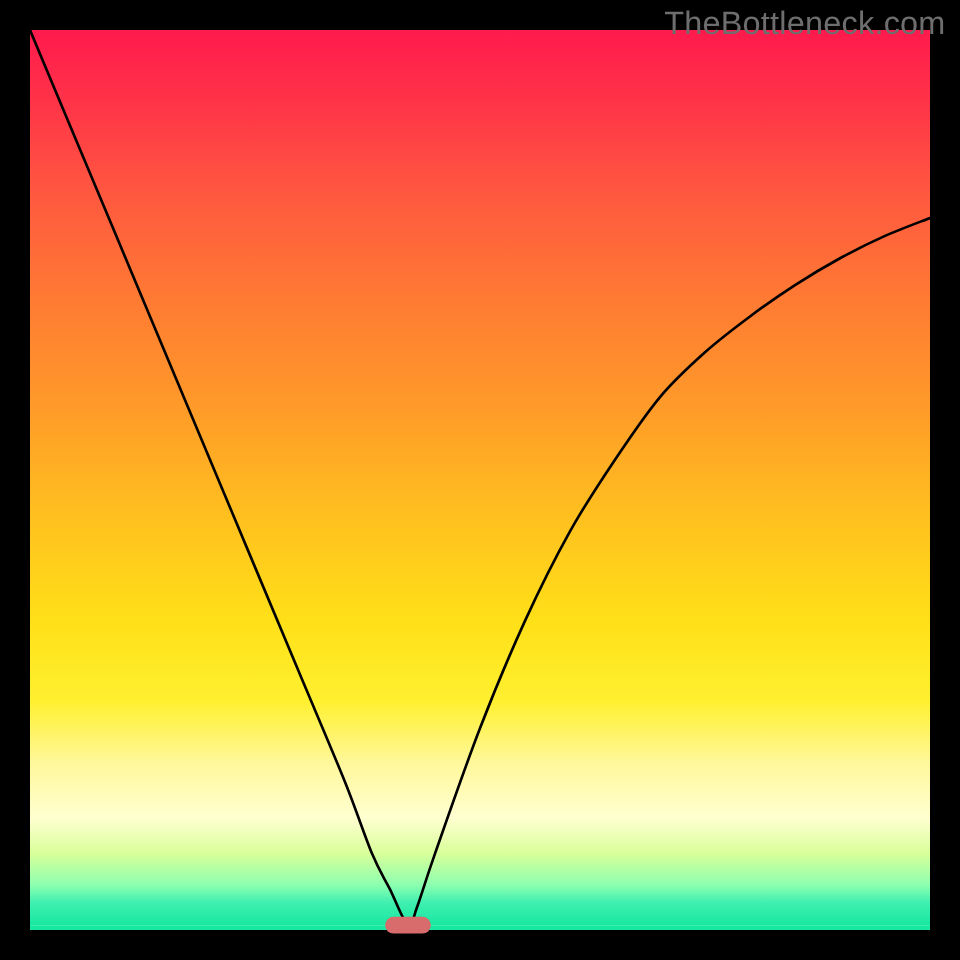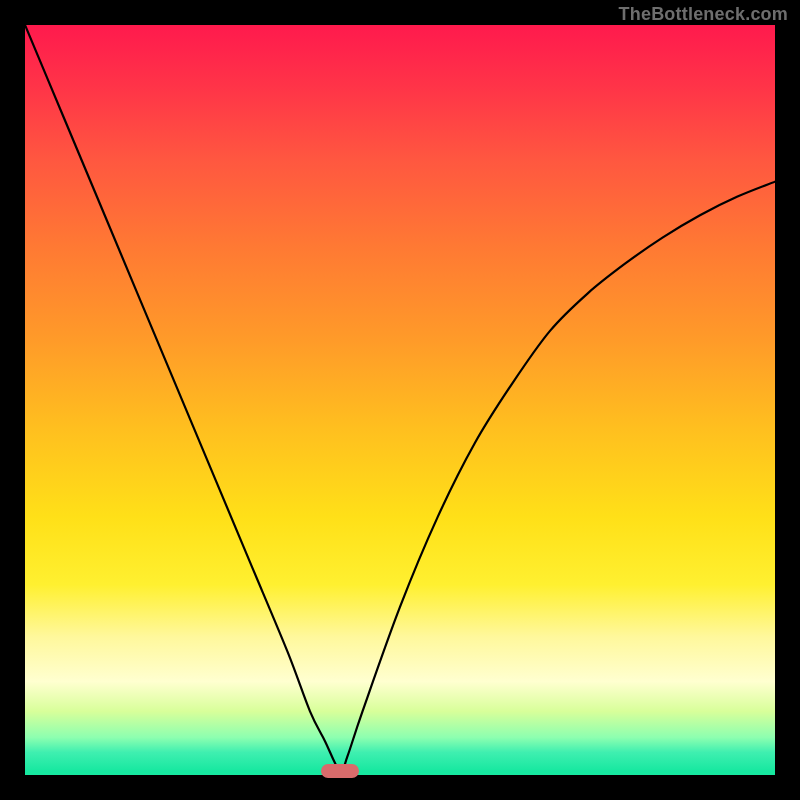--- a/index.html
+++ b/index.html
@@ -65,23 +65,23 @@
     border-radius: 7px;
     background: #d86b6b;
     bottom: -3px;
     left: 300px;
   }
   .attribution {
     position: absolute;
     top: 4px;
     right: 12px;
     color: #6e6e6e;
-    font-size: 18px;
+    font-size: 27px;
     letter-spacing: 0.2px;
-    font-weight: 700;
+    font-weight: 400;
   }
 </style>
 </head>
 <body>
 
 <div class="frame">
   <div class="plot"></div>
 
   <svg class="curve-svg" viewBox="0 0 750 746" preserveAspectRatio="none">
     <path id="curve-path" d="M 0.00 0.00 C 6.25 14.92, 25.00 59.68, 37.50 89.52 C 50.00 119.36, 62.50 149.20, 75.00 179.04 C 87.50 208.88, 100.00 238.72, 112.50 268.56 C 125.00 298.40, 137.50 328.24, 150.00 358.08 C 162.50 387.92, 175.00 417.76, 187.50 447.60 C 200.00 477.44, 212.50 507.28, 225.00 537.12 C 237.50 566.96, 252.50 601.77, 262.50 626.64 C 272.50 651.51, 278.75 671.40, 285.00 686.32 C 291.25 701.24, 295.00 706.21, 300.00 716.16 C 305.00 726.11, 311.25 743.51, 315.00 746.00 C 318.75 748.49, 318.75 741.03, 322.50 731.08 C 326.25 721.13, 328.75 711.19, 337.50 686.32 C 346.25 661.45, 362.50 614.21, 375.00 581.88 C 387.50 549.55, 400.00 519.71, 412.50 492.36 C 425.00 465.01, 437.50 440.14, 450.00 417.76 C 462.50 395.38, 475.00 376.73, 487.50 358.08 C 500.00 339.43, 512.50 320.78, 525.00 305.86 C 537.50 290.94, 550.00 279.75, 562.50 268.56 C 575.00 257.37, 587.50 248.04, 600.00 238.72 C 612.50 229.39, 625.00 220.69, 637.50 212.61 C 650.00 204.53, 662.50 197.07, 675.00 190.23 C 687.50 183.39, 700.00 177.18, 712.50 171.58 C 725.00 165.99, 743.75 159.15, 750.00 156.66" fill="none" stroke="#000" stroke-width="2.2" stroke-linecap="round" stroke-linejoin="round"></path>

